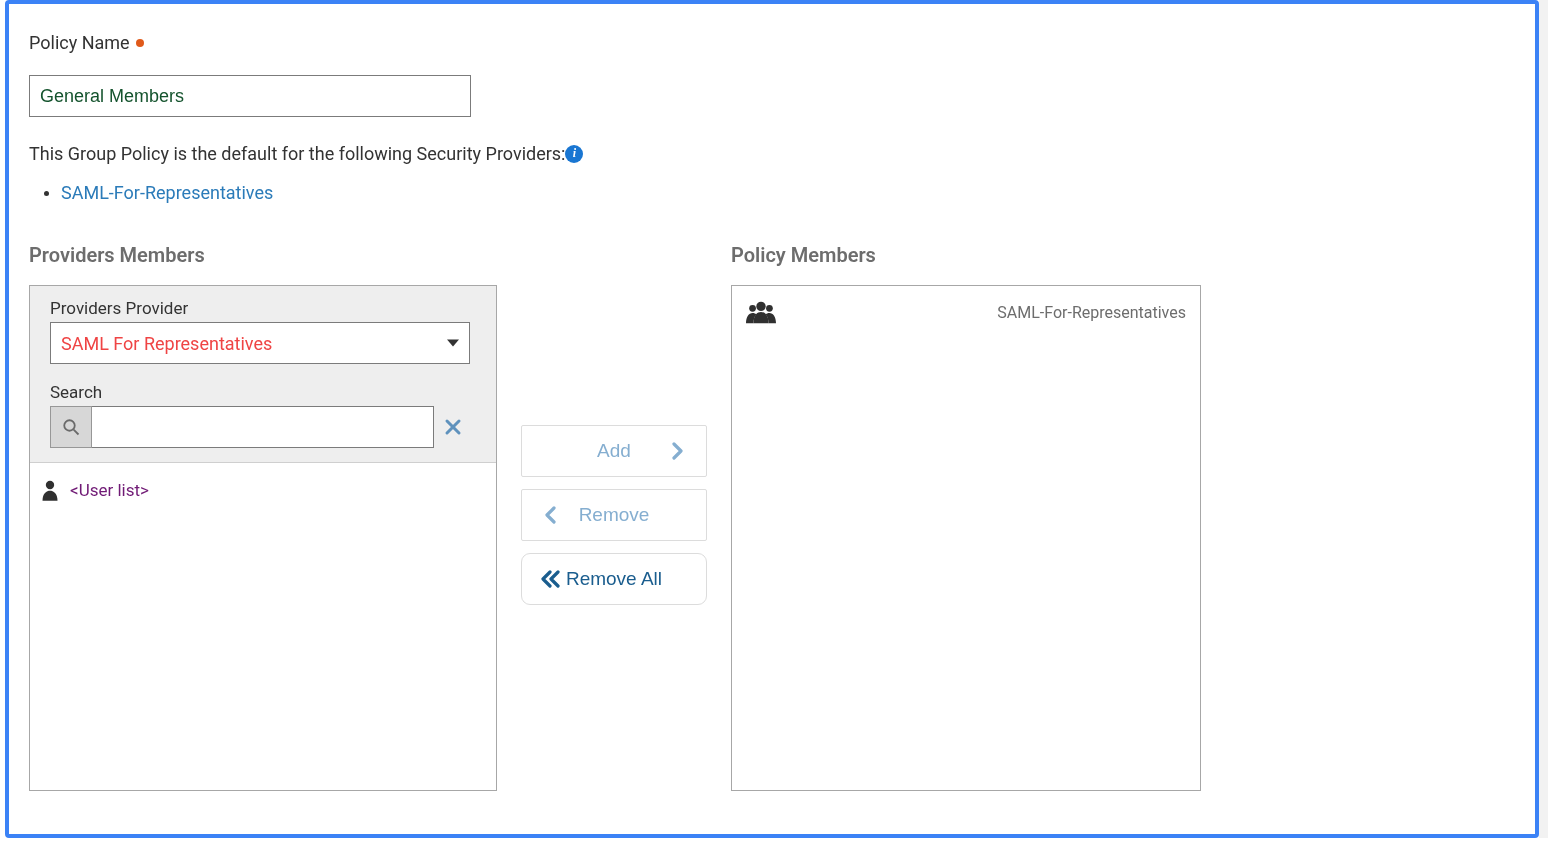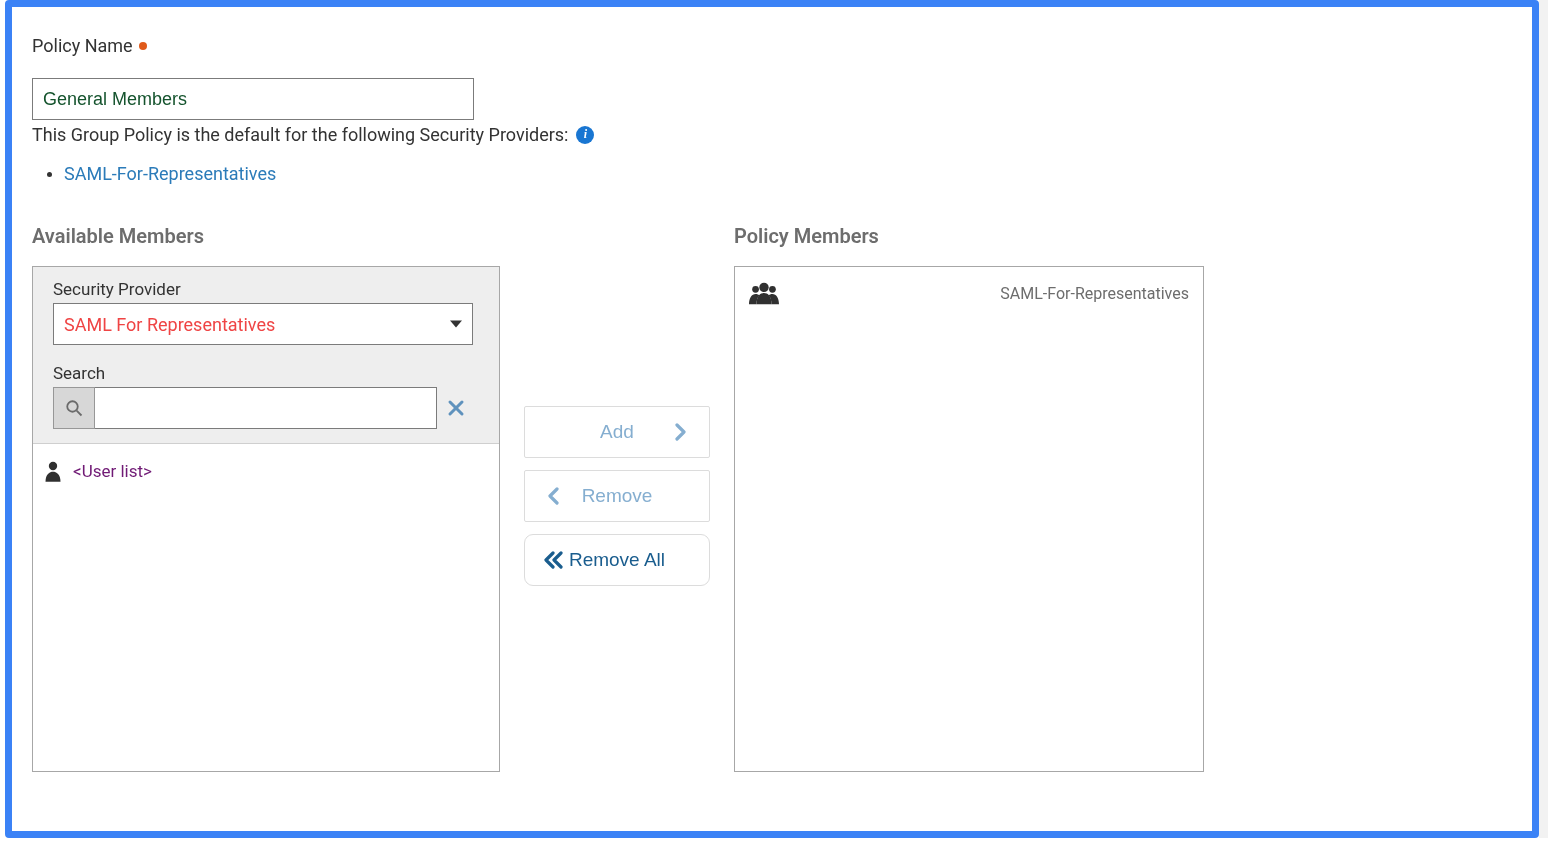--- a/index.html
+++ b/index.html
@@ -16,21 +16,21 @@
     height: 851px;
     position: relative;
     background: #fff;
   }
   .main-panel {
     position: absolute;
     left: 5px;
     top: 0;
     right: 9px;
     bottom: 13px;
-    border: 7px solid #3b82f6;
+    border: 4px solid #3b82f6;
     border-radius: 4px;
     background: #fff;
     padding: 28px 20px 20px 20px;
   }
   .right-scrollbar {
     position: absolute;
     right: 0;
     top: 0;
     bottom: 13px;
     width: 9px;
@@ -55,24 +55,24 @@
     margin-top: 22px;
     width: 442px;
     height: 42px;
     border: 1px solid #7b7b7b;
     padding: 0 10px;
     font-size: 18px;
     color: #14532d;
     background: #fff;
   }
   .subtext-row {
-    margin-top: 4px;
-    display: flex;
-    align-items: center;
-    gap: 8px;
+    margin-top: 26px;
+    display: flex;
+    align-items: center;
+    gap: 0;
     font-size: 18px;
     color: #333;
   }
   .info-icon {
     width: 18px;
     height: 18px;
     background: #1976d2;
     border-radius: 50%;
     color: #fff;
     display: inline-flex;
@@ -280,24 +280,24 @@
     <ul class="provider-list">
       <li>
         <a href="#" class="provider-link">SAML-For-Representatives</a>
       </li>
     </ul>
 
     
     <div class="columns">
 
       <div class="available-col">
-        <div class="col-heading">Available Members</div>
+        <div class="col-heading">Providers Members</div>
         <div class="available-box">
           <div class="filter-area">
-            <div class="filter-label">Security Provider</div>
+            <div class="filter-label">Providers Provider</div>
             <div class="select-wrap">
               <div class="select-display">SAML For Representatives</div>
               <div class="select-caret"></div>
             </div>
             <div class="filter-label" style="margin-top:18px;">Search</div>
             <div class="search-row">
               <div class="search-icon-box">
                 <svg width="18" height="18" viewBox="0 0 24 24" fill="none" stroke="#6a6a6a" stroke-width="2.4">
                   <circle cx="10" cy="10" r="7"></circle>
                   <line x1="15.5" y1="15.5" x2="22" y2="22"></line>

